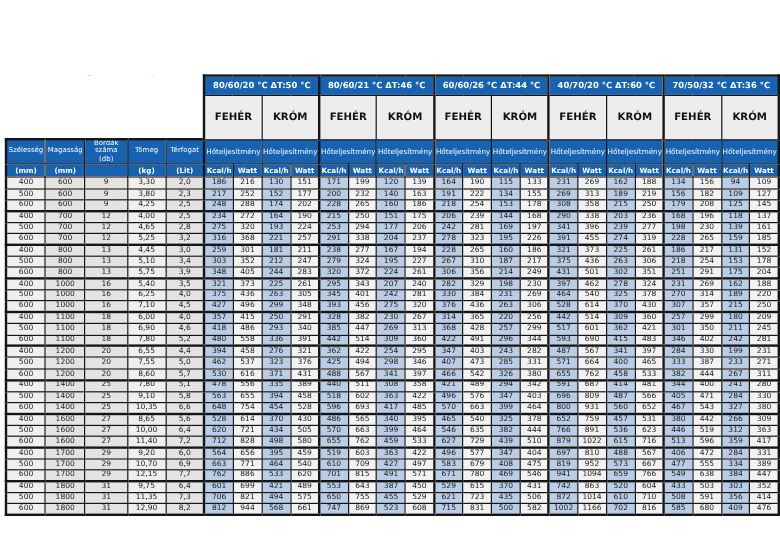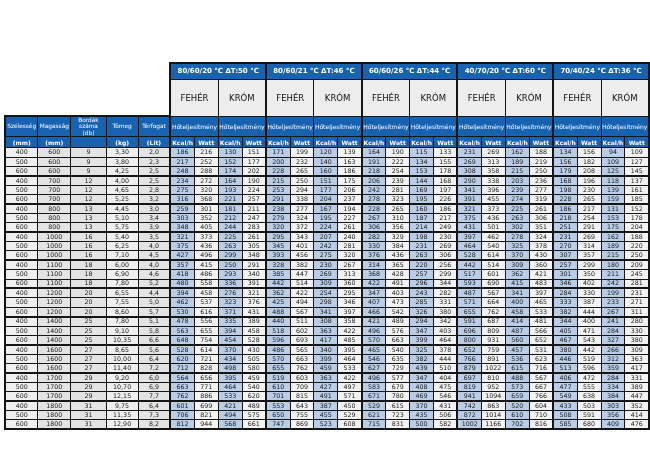--- a/index.html
+++ b/index.html
@@ -24,21 +24,21 @@
 
   
   table{position:absolute;left:4px;top:62px;border-collapse:collapse;table-layout:fixed;padding-left:31px;}
   col.c-left{width:33px;} col.c-bordak{width:37px;} col.c-val{width:24px;}
   th,td{border:1px solid var(--border);text-align:center;vertical-align:middle;
         overflow:hidden;white-space:nowrap;padding:0;}
   .blank{border:none;background:#fff;}
 
   .temp{background:var(--header-blue);color:#fff;font-size:7px;font-weight:700;
         height:16px;border-top-width:2px;}
-  .finish{background:var(--finish-bg);color:#111;font-size:8.5px;font-weight:400;height:37px;}
+  .finish{background:var(--finish-bg);color:#111;font-size:8.5px;font-weight:700;height:37px;}
   .power{background:var(--header-blue);color:#fff;font-size:6px;font-weight:400;height:18px;}
   .lh{background:var(--header-blue);color:#fff;font-size:5.8px;font-weight:400;height:18px;
       white-space:normal;line-height:1.1;border-top-width:2px;padding:0 1px;}
   .lu,.unit{background:var(--header-blue);color:#fff;font-size:6px;height:11px;}
 
   tbody td{height:9.4px;font-size:6.3px;color:#1a1a1a;line-height:1;}
   td.kc{background:var(--light-blue);}
   td.wt{background:var(--cell-white);}
   td.l0,td.l3{background:var(--left-light);}
   td.l1,td.l2,td.l4{background:var(--left-dark);}
@@ -88,21 +88,21 @@
         <col class="c-val">
         <col class="c-val">
       </colgroup>
     <thead id="thead">
         <tr>
           <td class="blank" colspan="5"></td>
           <th class="temp gs" colspan="4">80/60/20 °C  ΔT:50 °C</th>
           <th class="temp gs" colspan="4">80/60/21 °C  ΔT:46 °C</th>
           <th class="temp gs" colspan="4">60/60/26 °C  ΔT:44 °C</th>
           <th class="temp gs" colspan="4">40/70/20 °C  ΔT:60 °C</th>
-          <th class="temp gs last-col" colspan="4">70/40/24 °C  ΔT:36 °C</th>
+          <th class="temp gs last-col" colspan="4">70/50/32 °C  ΔT:36 °C</th>
         </tr>
         <tr>
           <td class="blank" colspan="5"></td>
           <th class="finish gs" colspan="2">FEHÉR</th>
           <th class="finish" colspan="2">KRÓM</th>
           <th class="finish gs" colspan="2">FEHÉR</th>
           <th class="finish" colspan="2">KRÓM</th>
           <th class="finish gs" colspan="2">FEHÉR</th>
           <th class="finish" colspan="2">KRÓM</th>
           <th class="finish gs" colspan="2">FEHÉR</th>

